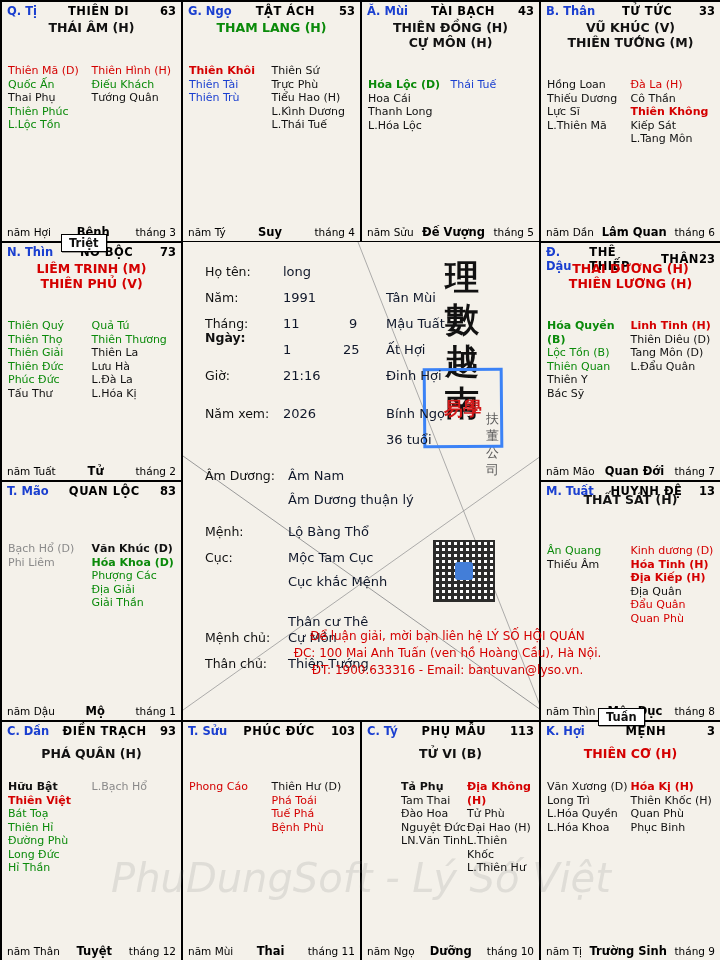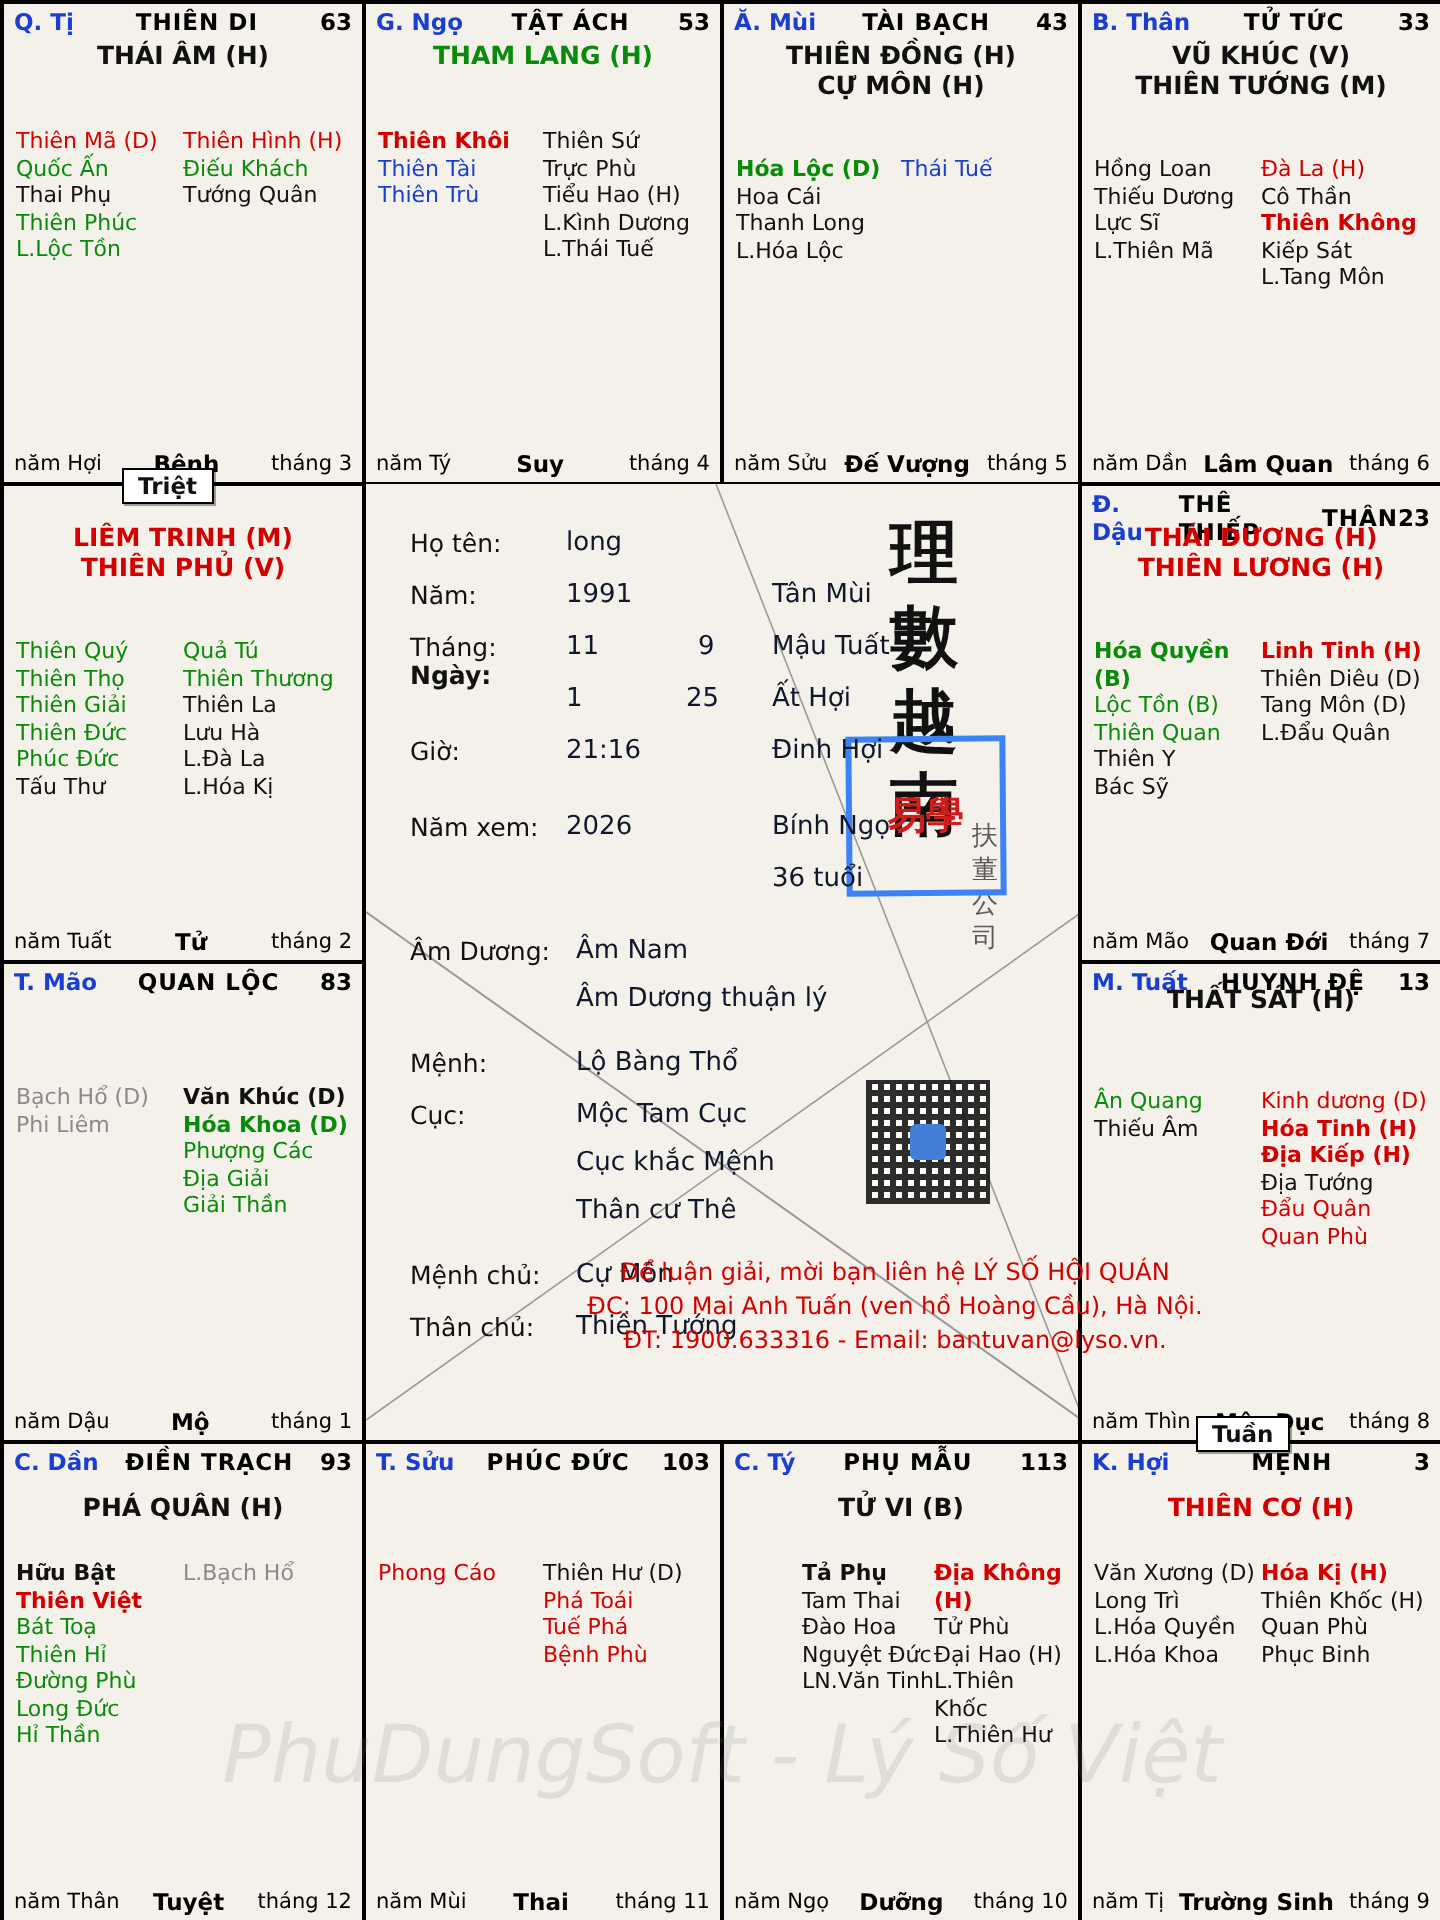--- a/index.html
+++ b/index.html
@@ -251,20 +251,25 @@
       </div>
     </div>
     <div class="foot">
       <span class="hoi">năm Dần</span>
       <span class="daivan">Lâm Quan</span>
       <span class="thang">tháng 6</span>
     </div>
   </div>
 
   <div class="cell" style="left:0;top:241px;width:181px;height:239px;">
+    <div class="hdr">
+      <span class="chi">N. Thìn</span>
+      <span class="cung">NÔ BỘC</span>
+      <span class="num">73</span>
+    </div>
     <div class="stars-main">
       <div class="c-red">LIÊM TRINH (M)</div>
       <div class="c-red">THIÊN PHỦ (V)</div>
     </div>
     <div class="cols" style="top:76px;">
       <div class="col">
         <div class="c-green">Thiên Quý</div>
         <div class="c-green">Thiên Thọ</div>
         <div class="c-green">Thiên Giải</div>
         <div class="c-green">Thiên Đức</div>
@@ -357,21 +362,21 @@
     </div>
     <div class="cols" style="top:62px;">
       <div class="col">
         <div class="c-green">Ân Quang</div>
         <div class="c-black">Thiếu Âm</div>
       </div>
       <div class="col">
         <div class="c-red">Kinh dương (D)</div>
         <div class="c-red bold">Hóa Tinh (H)</div>
         <div class="c-red bold">Địa Kiếp (H)</div>
-        <div class="c-black">Địa Tướng</div>
+        <div class="c-black">Địa Quân</div>
         <div class="c-red">Đẩu Quân</div>
         <div class="c-red">Quan Phù</div>
       </div>
     </div>
     <div class="foot">
       <span class="hoi">năm Thìn</span>
       <span class="daivan">Mộc Dục</span>
       <span class="thang">tháng 8</span>
     </div>
   </div>
@@ -534,21 +539,21 @@
     <div class="clabel" style="left:22px;top:226px;">Âm Dương:</div>
     <div class="ctext" style="left:105px;top:226px;">Âm Nam</div>
     <div class="ctext" style="left:105px;top:250px;">Âm Dương thuận lý</div>
 
     <div class="clabel" style="left:22px;top:282px;">Mệnh:</div>
     <div class="ctext" style="left:105px;top:282px;">Lộ Bàng Thổ</div>
 
     <div class="clabel" style="left:22px;top:308px;">Cục:</div>
     <div class="ctext" style="left:105px;top:308px;">Mộc Tam Cục</div>
     <div class="ctext" style="left:105px;top:332px;">Cục khắc Mệnh</div>
-    <div class="ctext" style="left:105px;top:356px;text-align:center;">Thân cư Thê</div>
+    <div class="ctext" style="left:105px;top:372px;text-align:center;">Thân cư Thê</div>
 
     <div class="clabel" style="left:22px;top:388px;">Mệnh chủ:</div>
     <div class="ctext" style="left:105px;top:388px;">Cự Môn</div>
 
     <div class="clabel" style="left:22px;top:414px;">Thân chủ:</div>
     <div class="ctext" style="left:105px;top:414px;">Thiên Tướng</div>
   </div>
 
   <div class="notice" style="left:185px;top:627px;">
     <div>Để luận giải, mời bạn liên hệ LÝ SỐ HỘI QUÁN</div>

